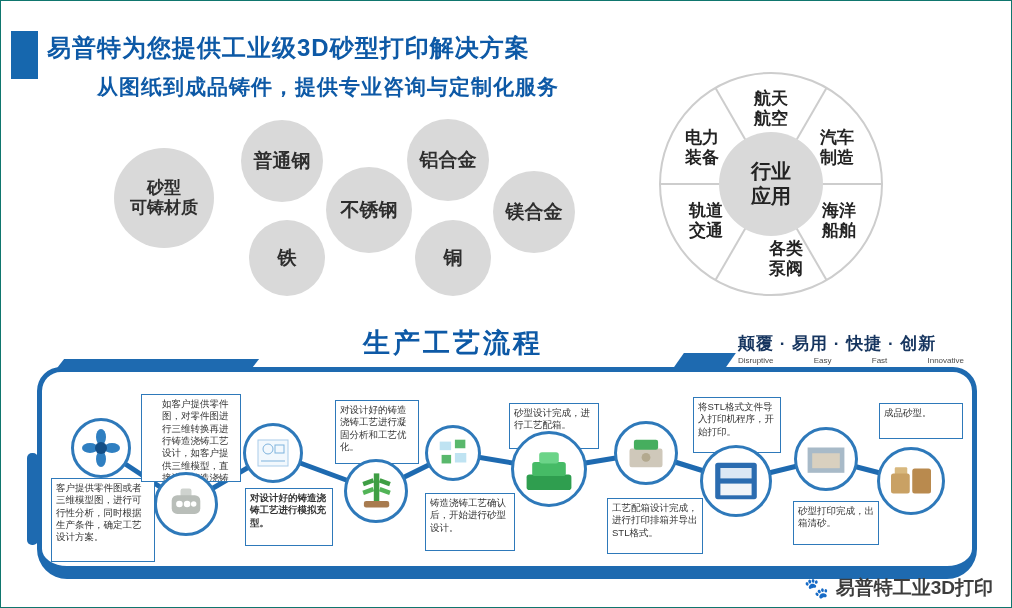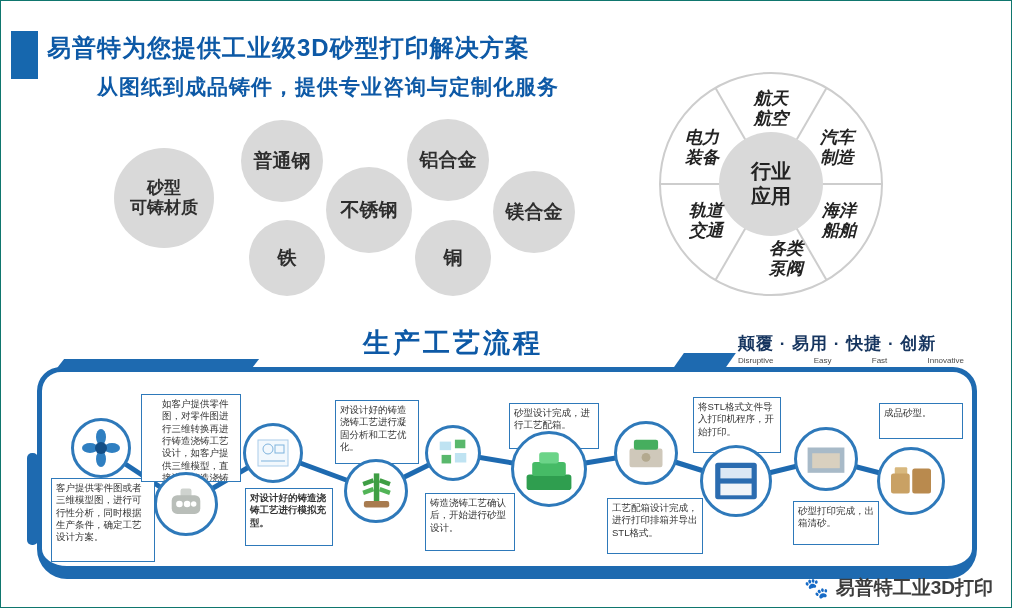--- a/index.html
+++ b/index.html
@@ -21,21 +21,21 @@
   .m4{left:406px;top:118px;width:82px;height:82px;font-size:19px;}
   .m5{left:414px;top:219px;width:76px;height:76px;font-size:19px;}
   .m6{left:492px;top:170px;width:82px;height:82px;font-size:19px;}
 
   
   .wheel{left:655px;top:68px;width:230px;height:230px;}
   .wheel svg{position:absolute;left:0;top:0;}
   .wheel-center{position:absolute;left:115px;top:115px;transform:translate(-50%,-50%);
                 font-size:20px;font-weight:bold;color:#232323;text-align:center;white-space:pre-line;line-height:1.25;}
   .wseg{position:absolute;transform:translate(-50%,-50%);font-size:17px;font-weight:bold;color:#232323;
-        text-align:center;white-space:pre-line;line-height:1.15;font-style:italic;}
+        text-align:center;white-space:pre-line;line-height:1.15;}
   .s0{left:115px;top:40px;} .s1{left:181px;top:79px;} .s2{left:183px;top:152px;}
   .s3{left:130px;top:190px;} .s4{left:50px;top:152px;} .s5{left:46px;top:79px;}
 
   
   .process-title{left:362px;top:324px;font-size:27px;font-weight:bold;color:#0d59a6;letter-spacing:3px;}
   .slogan{left:737px;top:331px;width:228px;font-size:17px;font-weight:bold;color:#16355f;letter-spacing:1px;text-align:left;}
   .slogan-en{left:737px;top:355px;width:226px;display:flex;justify-content:space-between;font-size:8px;color:#4a4a4a;}
   .band{background:#1e6ab0;}
   .band-slogan{left:678px;top:352px;width:52px;height:14px;transform:skewX(-35deg);}
   .band-topleft{left:58px;top:358px;width:195px;height:13px;transform:skewX(-38deg);}

